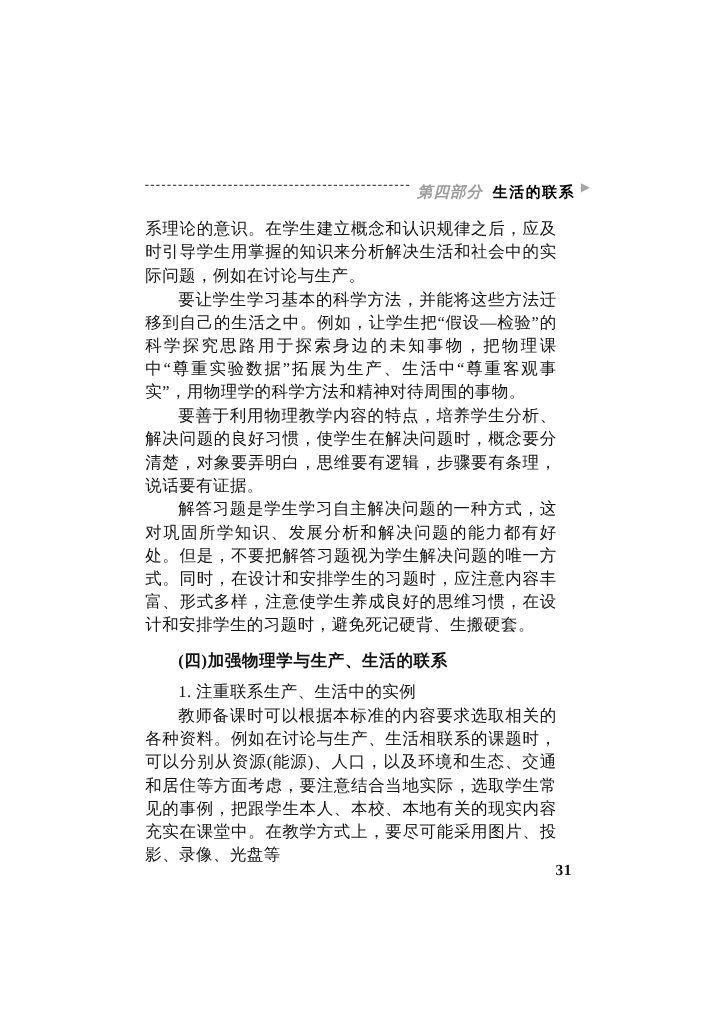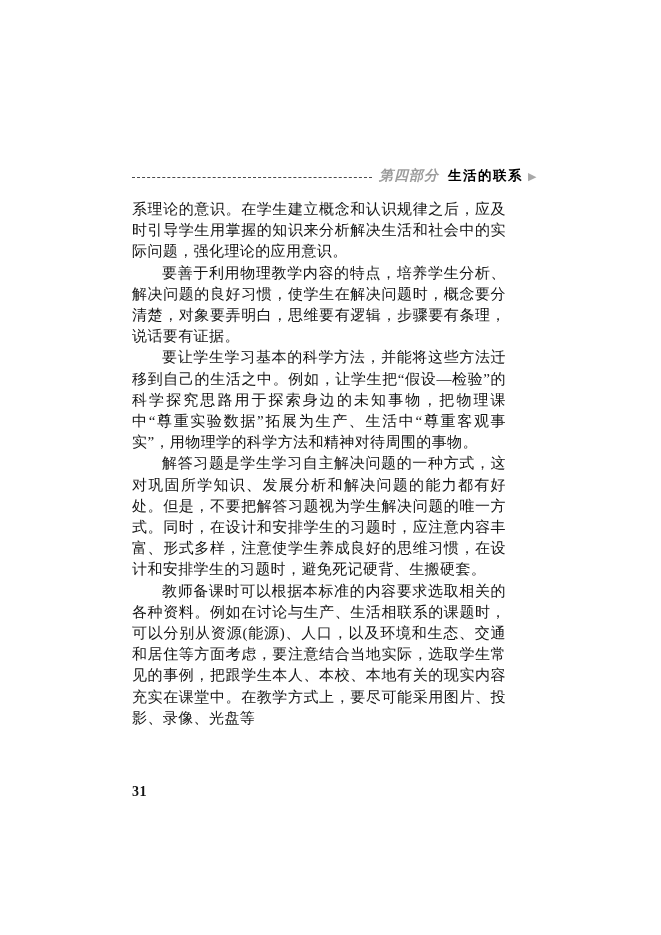--- a/index.html
+++ b/index.html
@@ -17,21 +17,20 @@
     color: #141414;
   }
   
   .running-head {
     position: absolute;
     left: 132px;
     top: 166px;
     width: 380px;
     height: 20px;
     display: flex;
-    align-items: center;
     white-space: nowrap;
   }
   .head-rule {
     flex: 0 0 240px;
     height: 0;
     border-top: 1px dashed #4a4a4a;
     margin-top: 2px;
   }
   .head-section-label {
     margin-left: 7px;
@@ -87,41 +86,44 @@
     font-size: 15px;
     line-height: 21.2px;
     text-indent: 2em;
   }
   
   .page-number {
     position: absolute;
     left: 132px;
     top: 784px;
     width: 388px;
+    text-align: right;
     font-size: 14px;
     font-weight: bold;
     letter-spacing: 0.5px;
     color: #141414;
   }
 </style>
 </head>
 <body>
 
 <div class="sheet">
 
   <div class="running-head">
     <div class="head-rule"></div>
     <span class="head-section-label">第四部分</span>
     <span class="head-section-title">生活的联系</span>
     <span class="head-arrow">▶</span>
   </div>
 
   <div class="content">
-    <p class="flush">系理论的意识。在学生建立概念和认识规律之后，应及时引导学生用掌握的知识来分析解决生活和社会中的实际问题，强化理论的应用意识。</p>
+    <p class="flush">系理论的意识。在学生建立概念和认识规律之后，应及时引导学生用掌握的知识来分析解决生活和社会中的实际问题，例如在讨论与生产。</p>
+    <p>要让学生学习基本的科学方法，并能将这些方法迁移到自己的生活之中。例如，让学生把“假设—检验”的科学探究思路用于探索身边的未知事物，把物理课中“尊重实验数据”拓展为生产、生活中“尊重客观事实”，用物理学的科学方法和精神对待周围的事物。</p>
     <p>要善于利用物理教学内容的特点，培养学生分析、解决问题的良好习惯，使学生在解决问题时，概念要分清楚，对象要弄明白，思维要有逻辑，步骤要有条理，说话要有证据。</p>
-    <p>要让学生学习基本的科学方法，并能将这些方法迁移到自己的生活之中。例如，让学生把“假设—检验”的科学探究思路用于探索身边的未知事物，把物理课中“尊重实验数据”拓展为生产、生活中“尊重客观事实”，用物理学的科学方法和精神对待周围的事物。</p>
     <p>解答习题是学生学习自主解决问题的一种方式，这对巩固所学知识、发展分析和解决问题的能力都有好处。但是，不要把解答习题视为学生解决问题的唯一方式。同时，在设计和安排学生的习题时，应注意内容丰富、形式多样，注意使学生养成良好的思维习惯，在设计和安排学生的习题时，避免死记硬背、生搬硬套。</p>
+    <h3 class="section-heading">(四)加强物理学与生产、生活的联系</h3>
+    <h4 class="list-item-heading">1. 注重联系生产、生活中的实例</h4>
     <p>教师备课时可以根据本标准的内容要求选取相关的各种资料。例如在讨论与生产、生活相联系的课题时，可以分别从资源(能源)、人口，以及环境和生态、交通和居住等方面考虑，要注意结合当地实际，选取学生常见的事例，把跟学生本人、本校、本地有关的现实内容充实在课堂中。在教学方式上，要尽可能采用图片、投影、录像、光盘等</p>
   </div>
 
   <div class="page-number">31</div>
 
 </div>
 
 </body></html>

